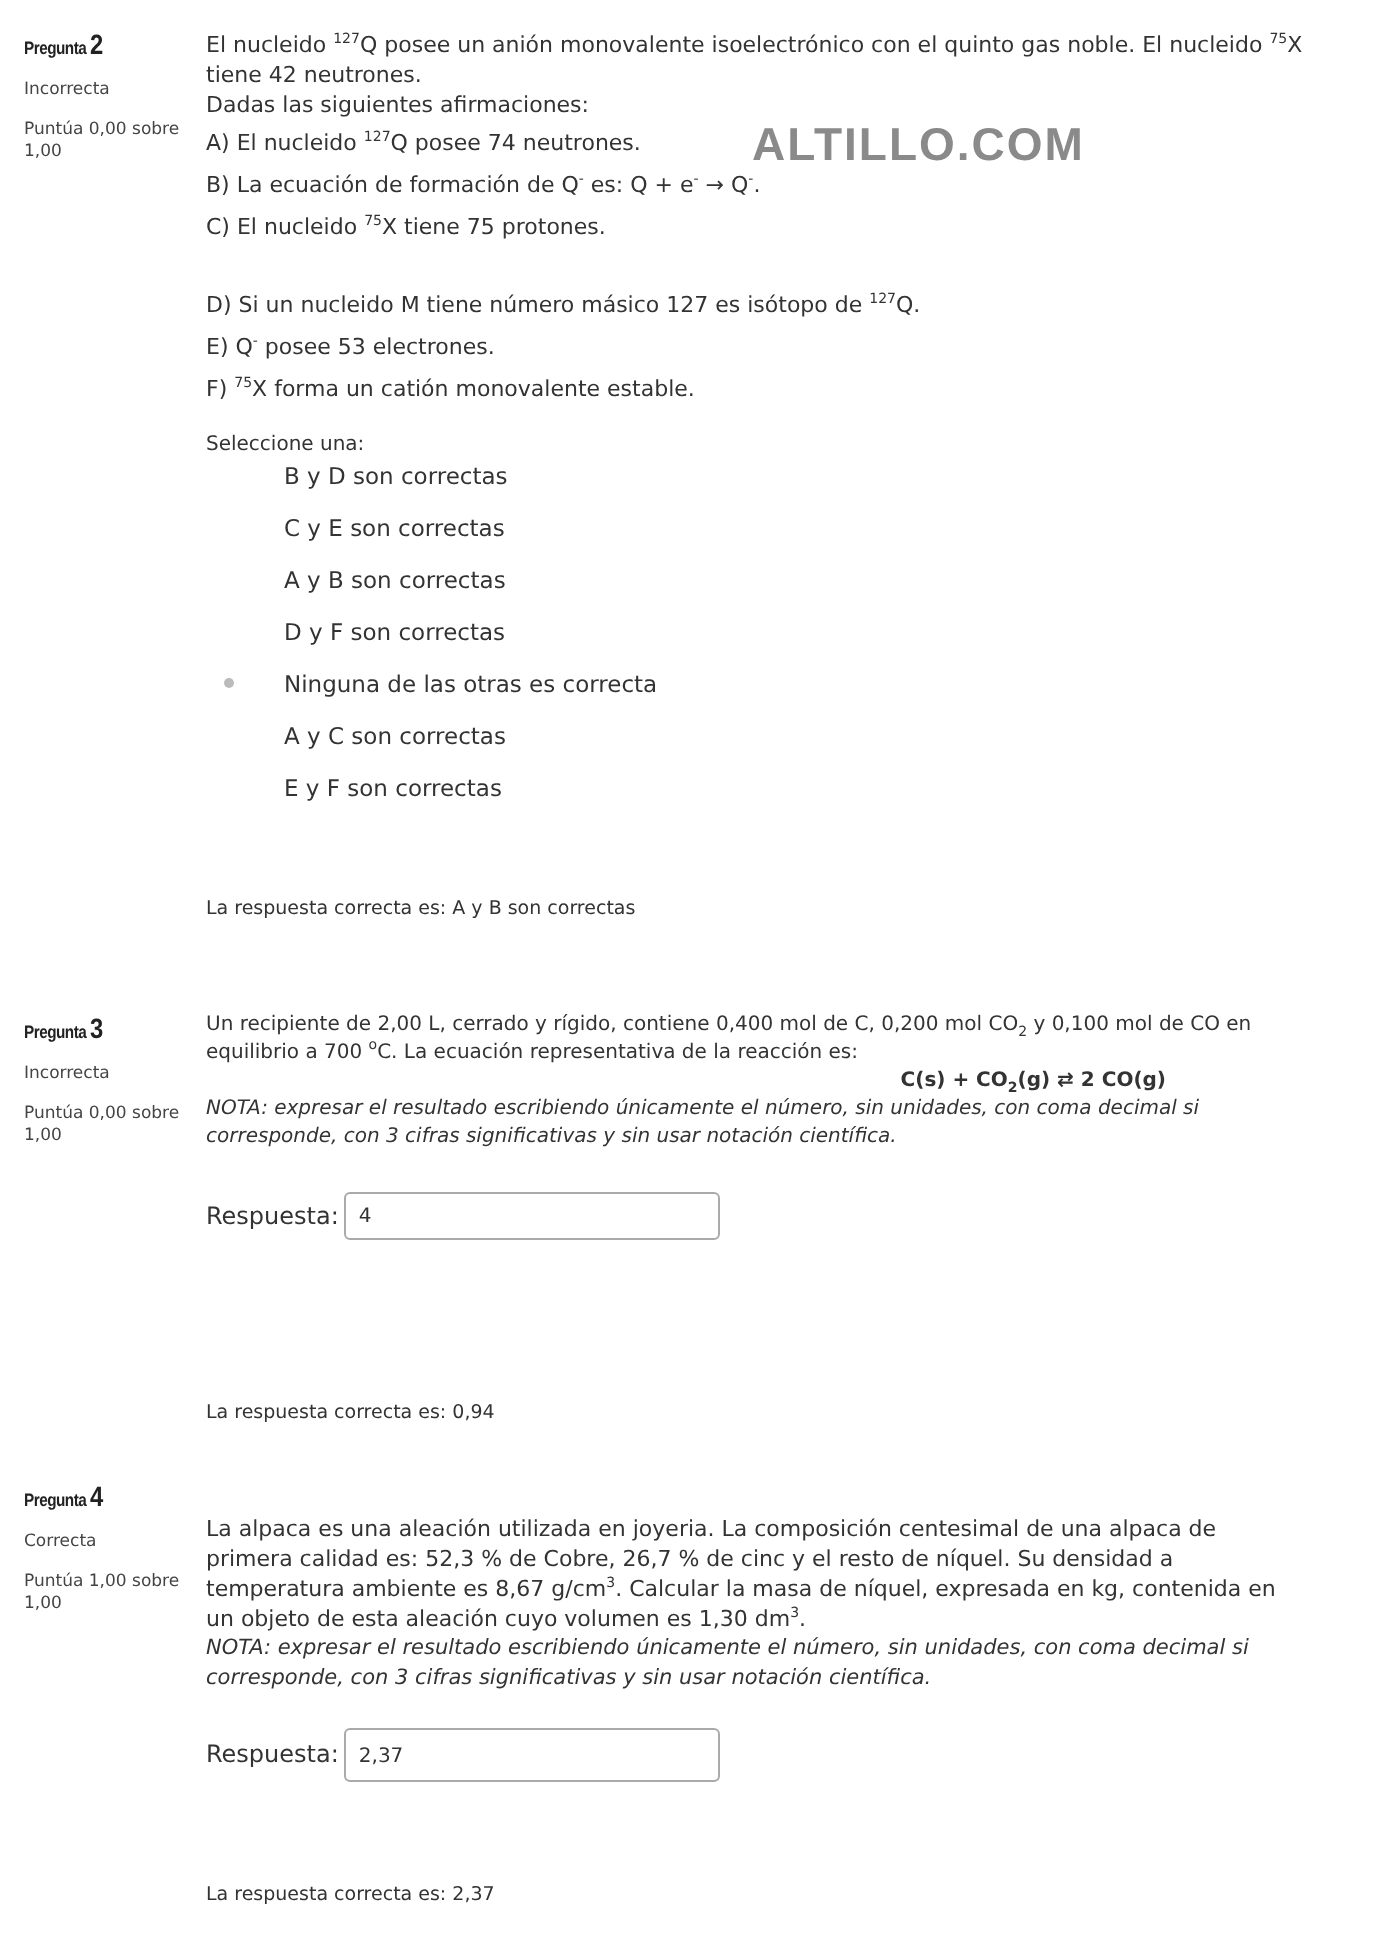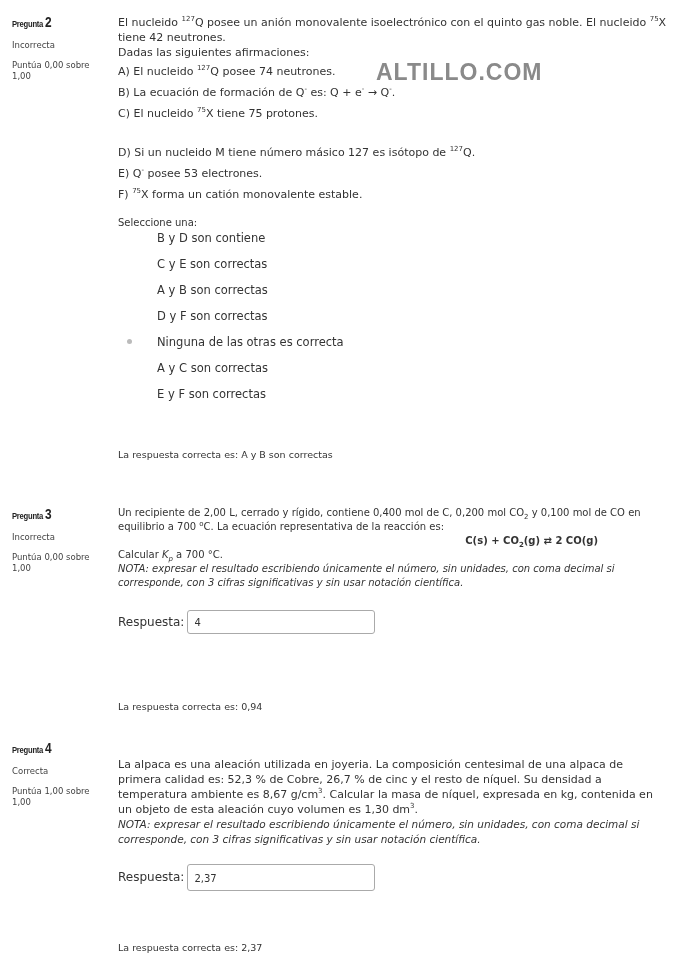--- a/index.html
+++ b/index.html
@@ -6,21 +6,21 @@
   body {
     width: 700px; height: 974px; position: relative; overflow: hidden;
     font-family: "DejaVu Sans", sans-serif; color: #333333;
   }
   .q { position: absolute; left: 0; width: 700px; }
   .info { position: absolute; left: 12px; width: 95px; font-size: 8.5px; color: #444; line-height: 1.25; }
   .info .qno { font-family: "Liberation Sans", sans-serif; font-weight: bold; font-size: 9px; color: #222; letter-spacing: -0.3px; display: block; margin-bottom: 8px; transform: scaleX(0.85); transform-origin: left; }
   .info .qno b { font-size: 14px; }
   .info .state { display: block; margin-bottom: 10px; }
   .info .grade { display: block; }
-  .content { position: absolute; left: 118px; width: 560px; font-size: 11px; line-height: 15px; color: #333; }
+  .content { position: absolute; left: 103px; width: 560px; font-size: 11px; line-height: 15px; color: #333; }
   .content p { margin: 0; }
   sup, sub { font-size: 7px; line-height: 0; }
   .line { display: block; margin-bottom: 6px; }
   .prompt { font-size: 10px; margin-top: 14px; margin-bottom: 6px; }
   .opt { position: relative; display: block; height: 26px; padding-left: 39px; font-size: 11.5px; line-height: 16px; }
   .opt .radio { position: absolute; left: 9px; top: 5px; width: 5px; height: 5px; border-radius: 50%; background: transparent; }
   .opt .radio.sel { background: #bbbbbb; }
   .rightans { font-size: 9.5px; color: #333; }
   .nota { font-style: italic; font-size: 10px; line-height: 14px; margin-top: 4px; }
   .eq { text-align: right; font-size: 10px; margin: 3px 0 6px; padding-right: 80px; font-weight: bold; }
@@ -48,42 +48,41 @@
     <p class="line"><span>El nucleido </span><sup>127</sup><span>Q posee un anión monovalente isoelectrónico con el quinto gas noble. El nucleido </span><sup>75</sup><span>X tiene 42 neutrones.</span></p>
     <p style="margin-bottom:4px">Dadas las siguientes afirmaciones:</p>
     <p style="margin-bottom:6px"><span>A) El nucleido </span><sup>127</sup><span>Q posee 74 neutrones.</span></p>
     <p style="margin-bottom:6px"><span>B) La ecuación de formación de Q</span><sup>-</sup><span> es:  Q + e</span><sup>-</sup><span> → Q</span><sup>-</sup><span>.</span></p>
     <p style="margin-bottom:24px"><span>C) El nucleido </span><sup>75</sup><span>X tiene 75 protones.</span></p>
     <p style="margin-bottom:6px"><span>D) Si un nucleido M tiene número másico 127 es isótopo de </span><sup>127</sup><span>Q.</span></p>
     <p style="margin-bottom:6px"><span>E) Q</span><sup>-</sup><span>  posee 53 electrones.</span></p>
     <p style="margin-bottom:13px"><span>F) </span><sup>75</sup><span>X forma un catión monovalente estable.</span></p>
     <p class="prompt">Seleccione una:</p>
     <div>
-      <div class="opt"><span class="radio"></span><span>B y D son contiene</span></div>
+      <div class="opt"><span class="radio"></span><span>B y D son correctas</span></div>
       <div class="opt"><span class="radio"></span><span>C y E son correctas</span></div>
       <div class="opt"><span class="radio"></span><span>A y B son correctas</span></div>
       <div class="opt"><span class="radio"></span><span>D y F son correctas</span></div>
       <div class="opt"><span class="radio sel"></span><span>Ninguna de las otras es correcta</span></div>
       <div class="opt"><span class="radio"></span><span>A y C son correctas</span></div>
       <div class="opt"><span class="radio"></span><span>E y F son correctas</span></div>
     </div>
   </div>
   <div class="content rightans" style="top:447px;">La respuesta correcta es: A y B son correctas</div>
 </div>
 
 <div class="q" style="top:0;">
   <div class="info" style="top:506px;">
     <span class="qno"><span>Pregunta</span> <b>3</b></span>
     <span class="state">Incorrecta</span>
     <span class="grade">Puntúa 0,00 sobre 1,00</span>
   </div>
   <div class="content" style="top:506px; font-size:10px; line-height:14px;">
     <p><span>Un recipiente de 2,00 L, cerrado y rígido, contiene 0,400 mol de C, 0,200 mol CO</span><sub>2</sub><span> y 0,100 mol de CO en equilibrio a 700 </span><sup>o</sup><span>C. La ecuación representativa de la reacción es:</span></p>
     <p class="eq"><span>C(s) + CO</span><sub>2</sub><span>(g)  ⇄  2 CO(g)</span></p>
-    <p class="calc"><span>Calcular </span><i>K</i><sub><i>p</i></sub><span> a 700 °C.</span></p>
     <p class="nota">NOTA: expresar el resultado escribiendo únicamente el número, sin unidades, con coma decimal si corresponde, con 3 cifras significativas y sin usar notación científica.</p>
     <div class="resp">
       <label>Respuesta:</label>
       <div class="inp">4</div>
     </div>
   </div>
   <div class="content rightans" style="top:699px;">La respuesta correcta es: 0,94</div>
 </div>
 
 <div class="q" style="top:0;">

